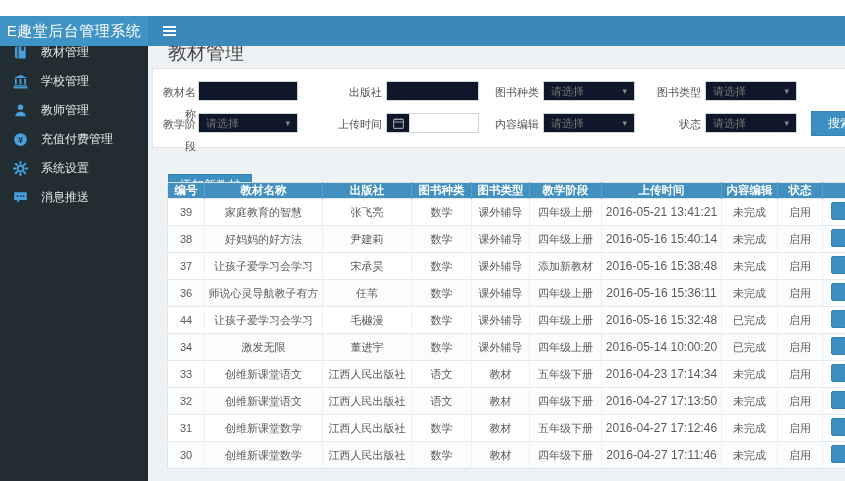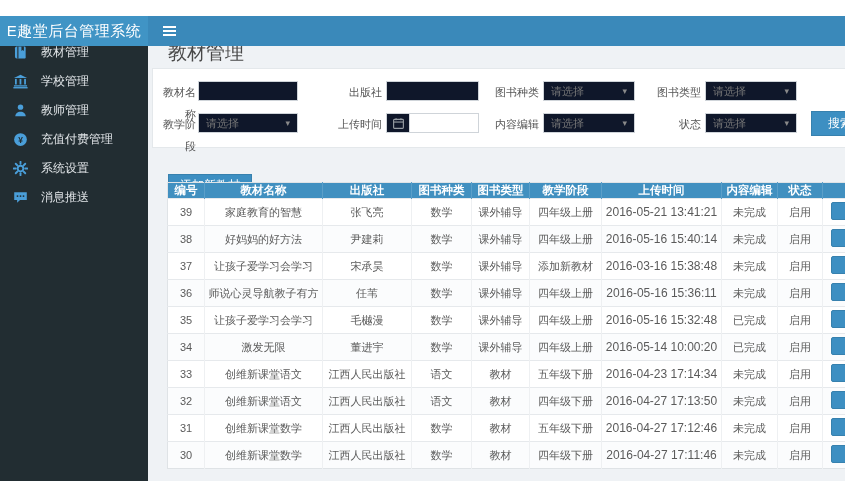--- a/index.html
+++ b/index.html
@@ -274,39 +274,39 @@
             <td class="">启用</td>
             <td><span class="act-btn"></span></td>
           </tr>
           <tr>
             <td class="">37</td>
             <td class="">让孩子爱学习会学习</td>
             <td class="">宋承昊</td>
             <td class="">数学</td>
             <td class="">课外辅导</td>
             <td class="">添加新教材</td>
-            <td class="c-date">2016-03-16 15:38:48</td>
+            <td class="c-date">2016-05-16 15:38:48</td>
             <td class="">未完成</td>
             <td class="">启用</td>
             <td><span class="act-btn"></span></td>
           </tr>
           <tr>
             <td class="">36</td>
             <td class="">师说心灵导航教子有方</td>
             <td class="">任苇</td>
             <td class="">数学</td>
             <td class="">课外辅导</td>
             <td class="">四年级上册</td>
             <td class="c-date">2016-05-16 15:36:11</td>
             <td class="">未完成</td>
             <td class="">启用</td>
             <td><span class="act-btn"></span></td>
           </tr>
           <tr>
-            <td class="">35</td>
+            <td class="">44</td>
             <td class="">让孩子爱学习会学习</td>
             <td class="">毛樾漫</td>
             <td class="">数学</td>
             <td class="">课外辅导</td>
             <td class="">四年级上册</td>
             <td class="c-date">2016-05-16 15:32:48</td>
             <td class="">已完成</td>
             <td class="">启用</td>
             <td><span class="act-btn"></span></td>
           </tr>

